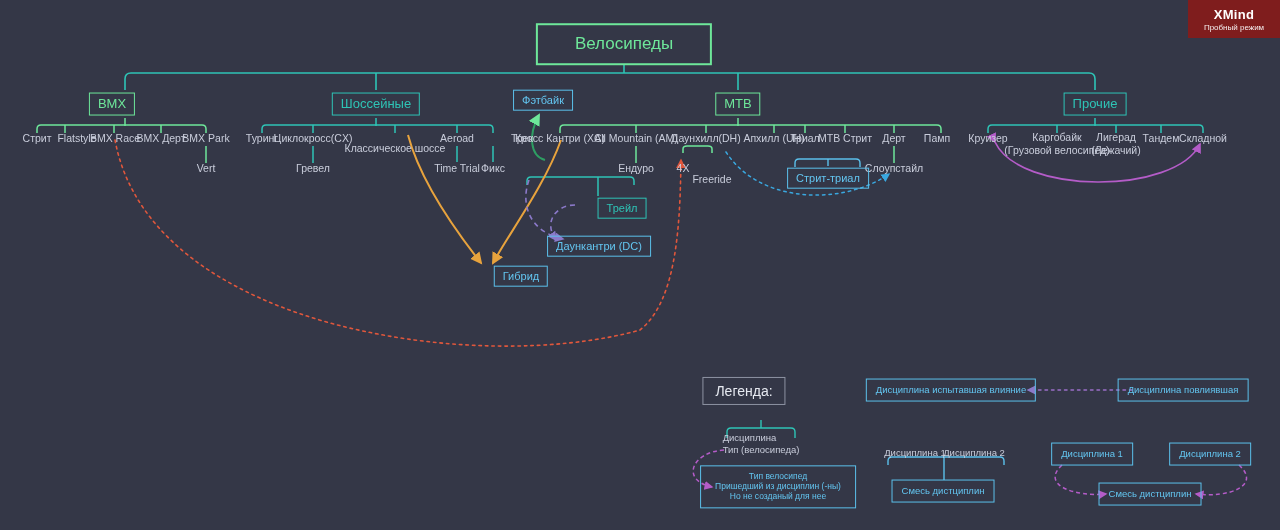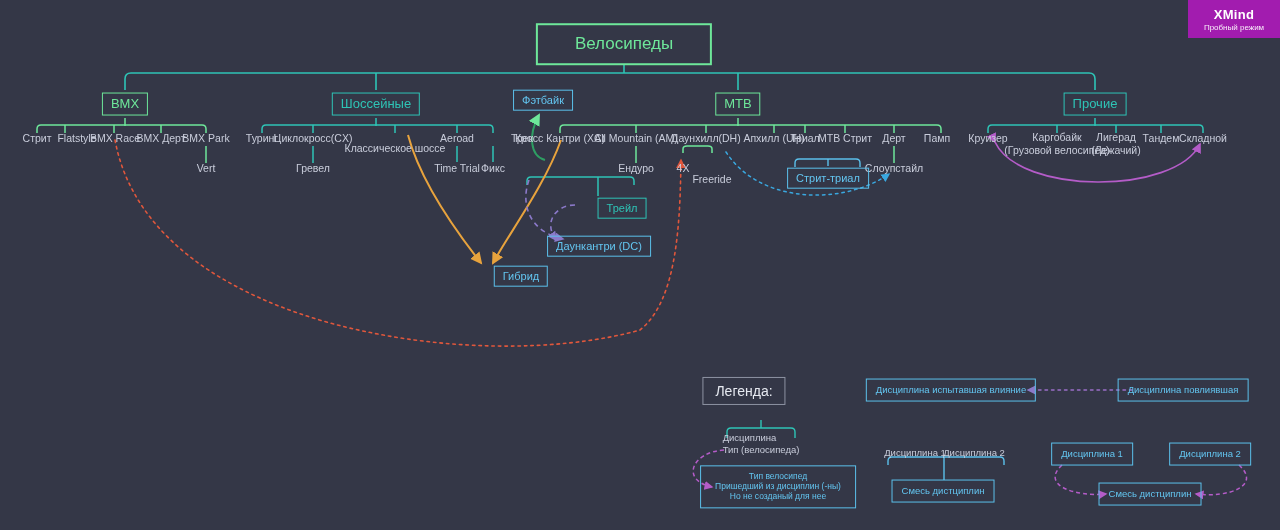--- a/index.html
+++ b/index.html
@@ -34,21 +34,21 @@
     transform:translate(-50%,-50%);
     font-size:10.5px; color:#c9cddb; text-align:center; line-height:1.25;
   }
   .leaf.tiny { font-size:9.5px; }
 
   .multiline { white-space:pre; }
 
   
   #xmind {
     position:absolute; right:0; top:0; width:92px; height:38px;
-    background:#a21caf; color:#fff; text-align:center;
+    background:#7f1d1d; color:#fff; text-align:center;
     display:flex; flex-direction:column; align-items:center; justify-content:center;
   }
   #xmind .t1 { font-size:13px; font-weight:bold; letter-spacing:.3px; }
   #xmind .t2 { font-size:8px; opacity:.92; margin-top:1px; }
 </style>
 </head>
 <body>
 
 <div id="canvas">
 
@@ -148,21 +148,21 @@
 
     <path d="M888,465 L888,461 Q888,457 892,457 L1000,457 Q1004,457 1004,461 L1004,465" stroke="#5bc0eb" stroke-width="1.4" fill="none"></path>
     <path d="M944,457 L944,480" stroke="#5bc0eb" stroke-width="1.4" fill="none"></path>
 
     <path d="M1062,465 C1040,485 1075,497 1106,494" stroke="#b45cc8" stroke-width="1.5" fill="none" stroke-dasharray="4,3" marker-end="url(#ar-mag)"></path>
     <path d="M1239,465 C1262,486 1228,498 1196,494" stroke="#b45cc8" stroke-width="1.5" fill="none" stroke-dasharray="4,3" marker-end="url(#ar-mag)"></path>
   </svg>
 
   <div class="node box root green" style="left:624px; top:44px;">Велосипеды</div>
 
-  <div class="node box green md" style="left:125px; top:104px;">BMX</div>
+  <div class="node box green md" style="left:112px; top:104px;">BMX</div>
   <div class="node box teal md" style="left:376px; top:104px;">Шоссейные</div>
   <div class="node box blue sm" style="left:543px; top:100px;">Фэтбайк</div>
   <div class="node box green md" style="left:738px; top:104px;">MTB</div>
   <div class="node box teal md" style="left:1095px; top:104px;">Прочие</div>
 
   <div class="node leaf" style="left:37px; top:139px;">Стрит</div>
   <div class="node leaf" style="left:77px; top:139px;">Flatstyle</div>
   <div class="node leaf" style="left:115px; top:139px;">BMX Race</div>
   <div class="node leaf" style="left:161px; top:139px;">BMX Дерт</div>
   <div class="node leaf" style="left:206px; top:139px;">BMX Park</div>

